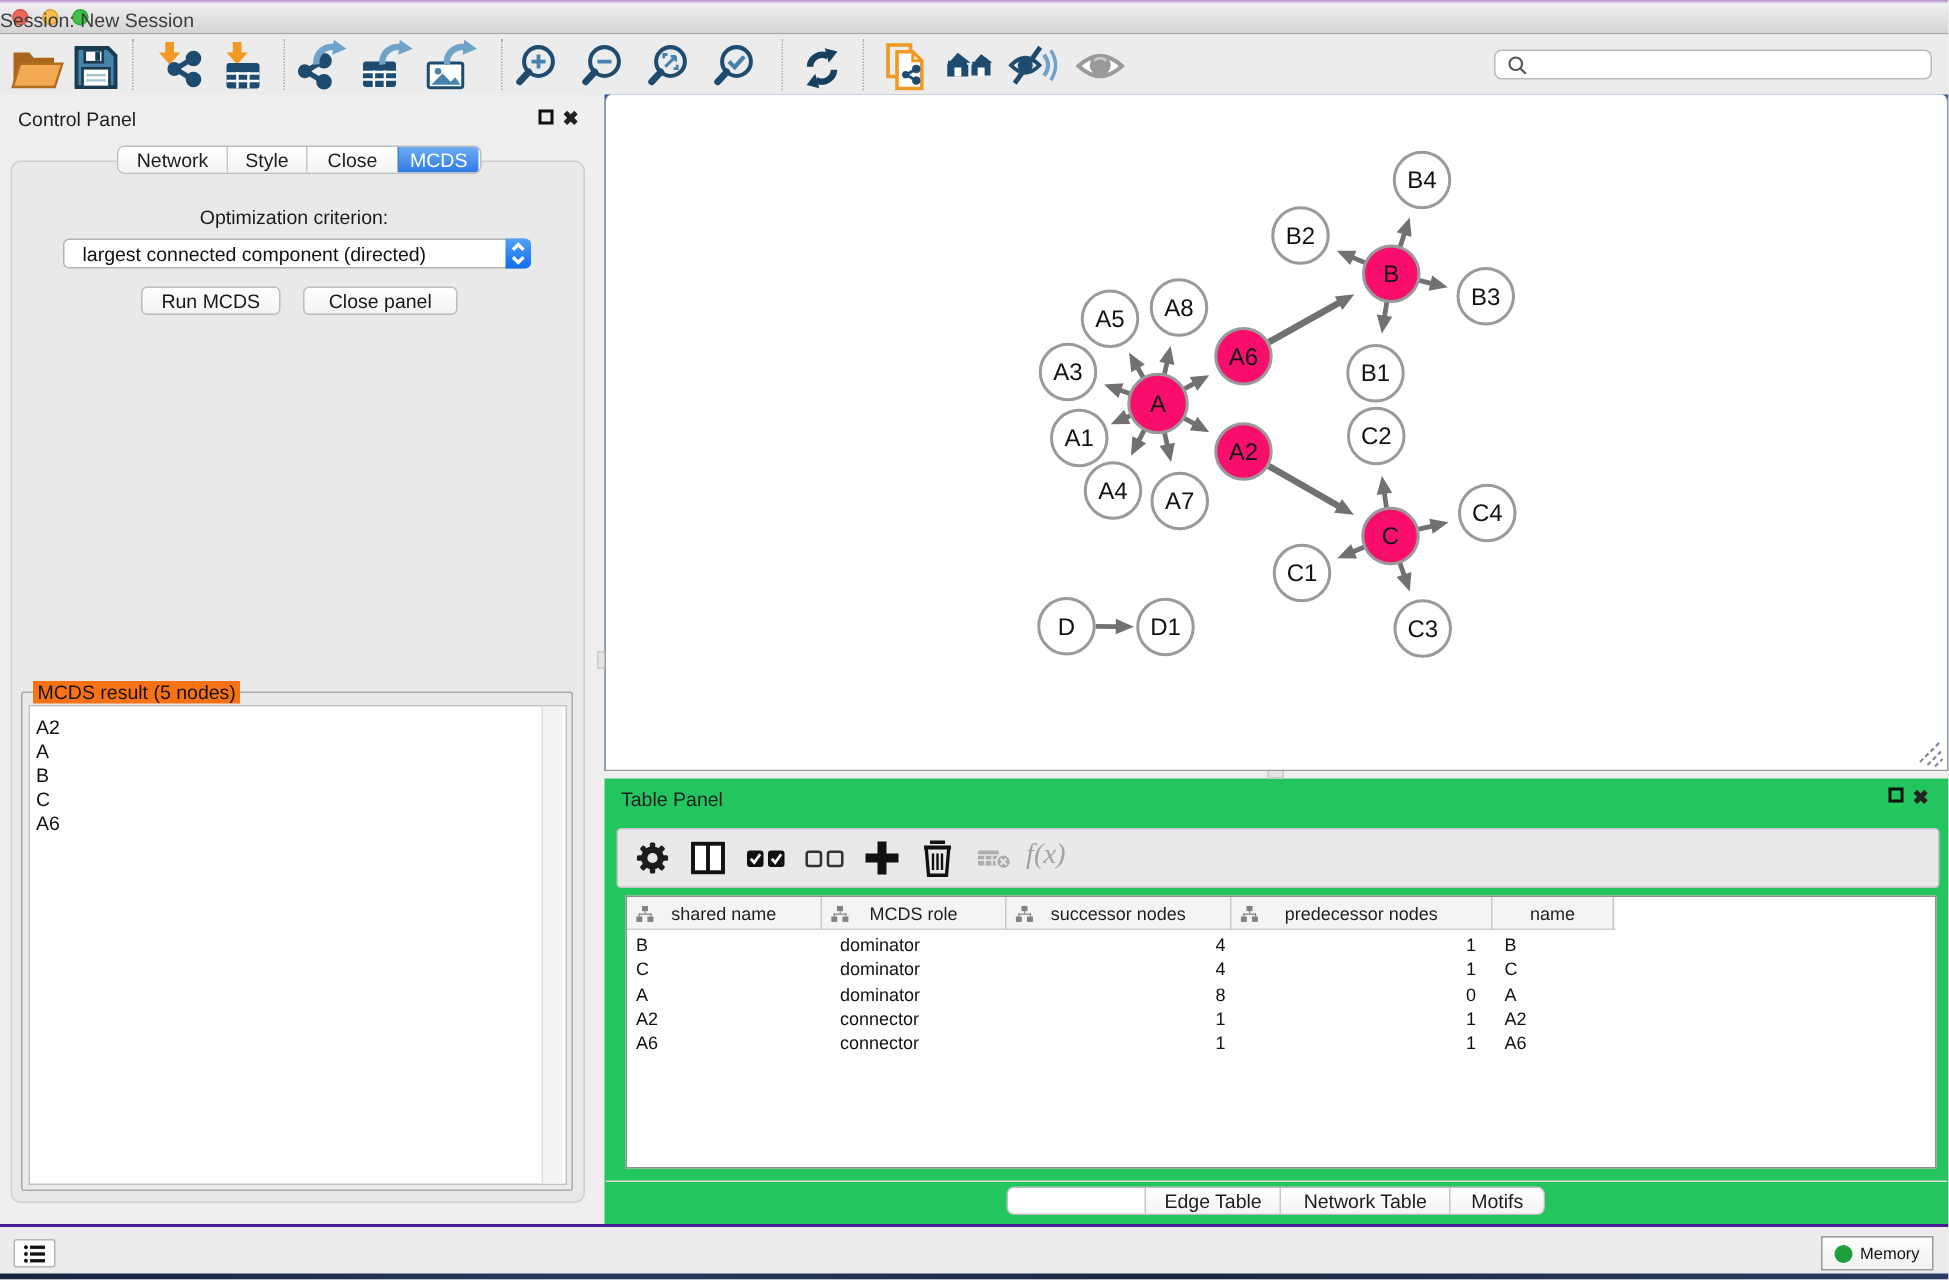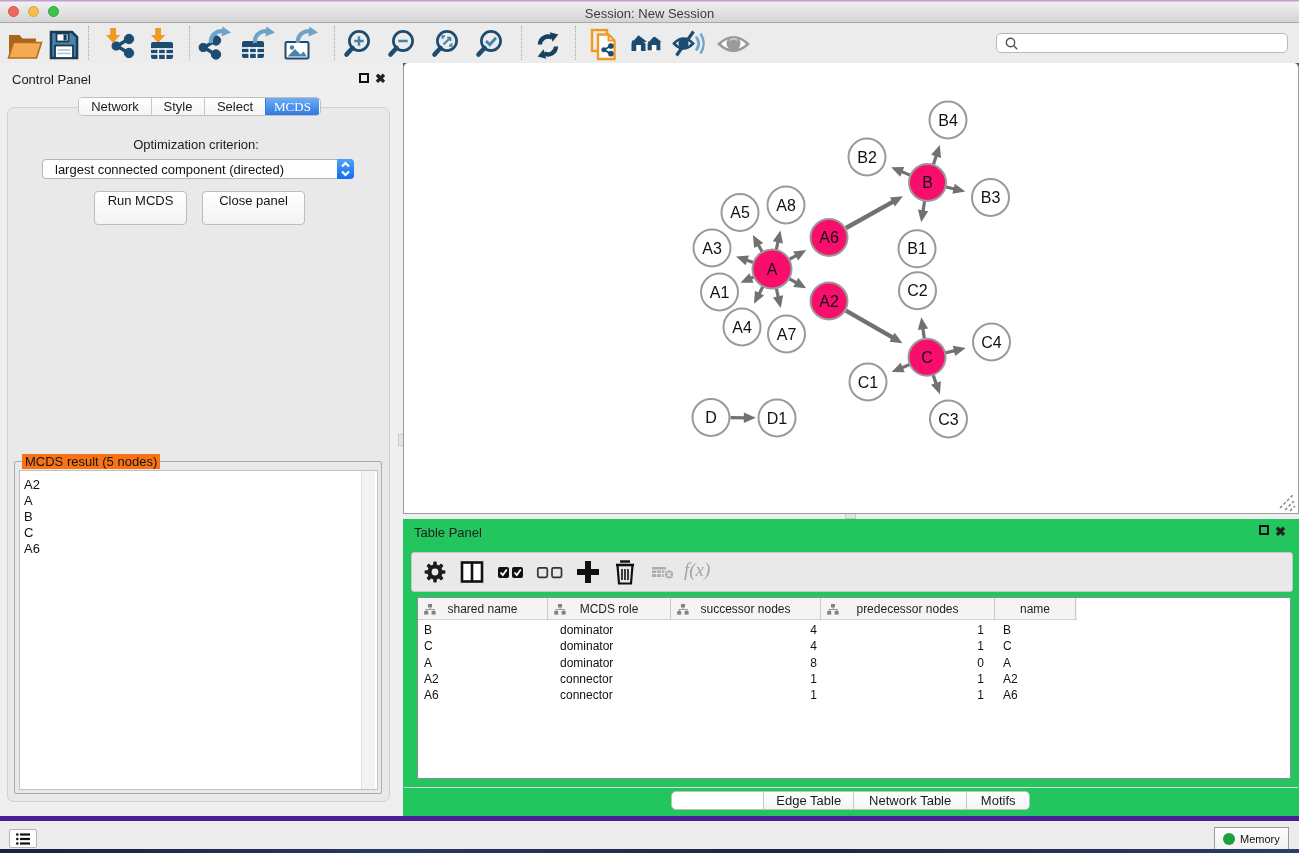--- a/index.html
+++ b/index.html
@@ -7,21 +7,21 @@
 body { font-family:"Liberation Sans", sans-serif; background:#efefef; position:relative; }
 .abs { position:absolute; }
 
 
 #desktop-top { left:0; top:0; width:1299px; height:2px; background:linear-gradient(#b48cc6,#e6d9ee); }
 
 
 #apptitle { left:0; top:2px; width:1299px; height:21px;
   background:linear-gradient(#f0f0f0,#d4d4d4); border-bottom:1px solid #a8a8a8;
   border-radius:5px 5px 0 0; }
-#apptitle .t { position:absolute; left:0; right:0; top:4px; text-align:center; font-size:13px; color:#3c3c3c; }
+#apptitle .t { position:absolute; left:0; right:0; top:4px; text-align:left; font-size:13px; color:#3c3c3c; }
 .tl { position:absolute; width:11px; height:11px; border-radius:50%; top:4px; }
 
 
 #toolbar { left:0; top:23px; width:1299px; height:40px; background:#ececec; }
 .sep { position:absolute; top:3px; height:34px; width:0;
   border-left:1px dotted #a9a9a9; }
 .ticon { position:absolute; top:3px; }
 #searchbox { position:absolute; left:996px; top:10px; width:292px; height:20px; background:#fff;
   border:1px solid #b9b9b9; border-radius:5px; }
 
@@ -39,21 +39,21 @@
   border-left:1px solid #c8c8c8; background:linear-gradient(#ffffff,#f4f4f4); }
 .seg div:first-child { border-left:none; }
 .seg div.sel { background:linear-gradient(#6faef5,#2d7ae4); color:#fff; border-left-color:#3b7fd6; }
 
 #optlabel { position:absolute; left:0; width:392px; top:74px; text-align:center; font-size:13px; color:#1b1b1b; }
 #dropdown { position:absolute; left:42px; top:96px; width:312px; height:20px; background:#fff;
   border:1px solid #b5b5b5; border-radius:4px; }
 #dropdown .txt { position:absolute; left:12px; top:2px; font-size:13px; color:#111; }
 #dropdown .spin { position:absolute; right:-1px; top:-1px; width:17px; height:20px; border-radius:0 4px 4px 0;
   background:linear-gradient(#52a0f5,#0f6ef0); }
-.btn { position:absolute; height:34px; background:linear-gradient(#ffffff,#f3f3f3); border:1px solid #bdbdbd;
+.btn { position:absolute; height:19px; background:linear-gradient(#ffffff,#f3f3f3); border:1px solid #bdbdbd;
   border-radius:4px; font-size:13px; color:#161616; text-align:center; line-height:17px; }
 
 
 #grpbox { position:absolute; left:14px; top:398px; width:368px; height:333px; border:1px solid #ababab; border-radius:2px; }
 #grpbox .lbl { position:absolute; left:7px; top:-8px; background:#f97316; padding:0 3px; font-size:13px; color:#141414; }
 #mcdslist { position:absolute; left:4px; top:8px; width:359px; height:320px; background:#fff; border:1px solid #c2c2c2; }
 #mcdslist .sb { position:absolute; right:2px; top:0; width:14px; height:100%; background:#f3f3f3; border-left:1px solid #e0e0e0; }
 #mcdslist .it { position:absolute; left:4px; font-size:13px; color:#111; }
 
 
@@ -69,21 +69,21 @@
 #tpanel .ph { position:absolute; left:11px; top:6px; font-size:13px; color:#1e1e1e; }
 #ttoolbar { position:absolute; left:8px; top:33px; width:882px; height:40px; background:#e9e9e9;
   border:1px solid #c6c6c6; border-radius:3px; }
 #ttable { position:absolute; left:14px; top:78px; width:874px; height:182px; background:#fff; border:1px solid #8f8f8f; }
 #thead { position:absolute; left:0; top:0; width:659px; height:22px; background:#f4f4f4; border-bottom:1px solid #d2d2d2; }
 #thead .hc { position:absolute; top:0; height:22px; border-right:1px solid #c9c9c9; }
 #thead .ht { position:absolute; width:100%; top:4px; text-align:center; font-size:12px; color:#1f1f1f; }
 .cell { position:absolute; font-size:12px; color:#111; }
 
 
-#statusbar { left:0; top:816px; width:1299px; height:33px; background:#ececec; border-top:5px solid #4c1d95; }
+#statusbar { left:0; top:816px; width:1299px; height:33px; background:#ececec; border-top:2px solid #4c1d95; }
 #memb { position:absolute; left:1214px; top:6px; width:75px; height:23px; background:linear-gradient(#fdfdfd,#f2f2f2);
   border:1px solid #9a9a9a; font-size:11px; color:#111; }
 #bottom-strip { left:0; top:849px; width:1299px; height:4px;
   background:linear-gradient(90deg,#16223f,#27395e 30%,#1a2743 60%,#2b3d63); }
 </style>
 </head>
 <body>
 <div id="desktop-top" class="abs"></div>
 
 <div id="apptitle" class="abs">
@@ -261,22 +261,22 @@
 </div>
 
 <div id="cpanel" class="abs">
   <div class="ph">Control Panel</div>
   <div class="winbtns" style="left:359px;top:10px;"><span style="display:inline-block;width:10px;height:10px;border:2px solid #111;"></span></div>
   <div class="winbtns" style="left:375px;top:8px;font-weight:bold;font-size:13px;">✖</div>
   <div id="cp-body"></div>
   <div class="seg" style="left:78px;top:34px;width:243px;">
     <div style="width:72px;">Network</div>
     <div style="width:53px;">Style</div>
-    <div style="width:61px;">Select</div>
-    <div class="sel" style="width:54px;font-family:Liberation Serif, serif;">MCDS</div>
+    <div style="width:61px;">Close</div>
+    <div class="sel" style="width:54px;">MCDS</div>
   </div>
   <div id="optlabel">Optimization criterion:</div>
   <div id="dropdown">
     <div class="txt">largest connected component (directed)</div>
     <div class="spin"><svg width="17" height="20" viewBox="0 0 17 20">
           <path d="M5 7.5 L8.5 4 L12 7.5" fill="none" stroke="#fff" stroke-width="2.2"></path>
           <path d="M5 12.5 L8.5 16 L12 12.5" fill="none" stroke="#fff" stroke-width="2.2"></path>
         </svg></div>
   </div>
   <div class="btn" style="left:94px;top:128px;width:93px;">Run MCDS</div>

